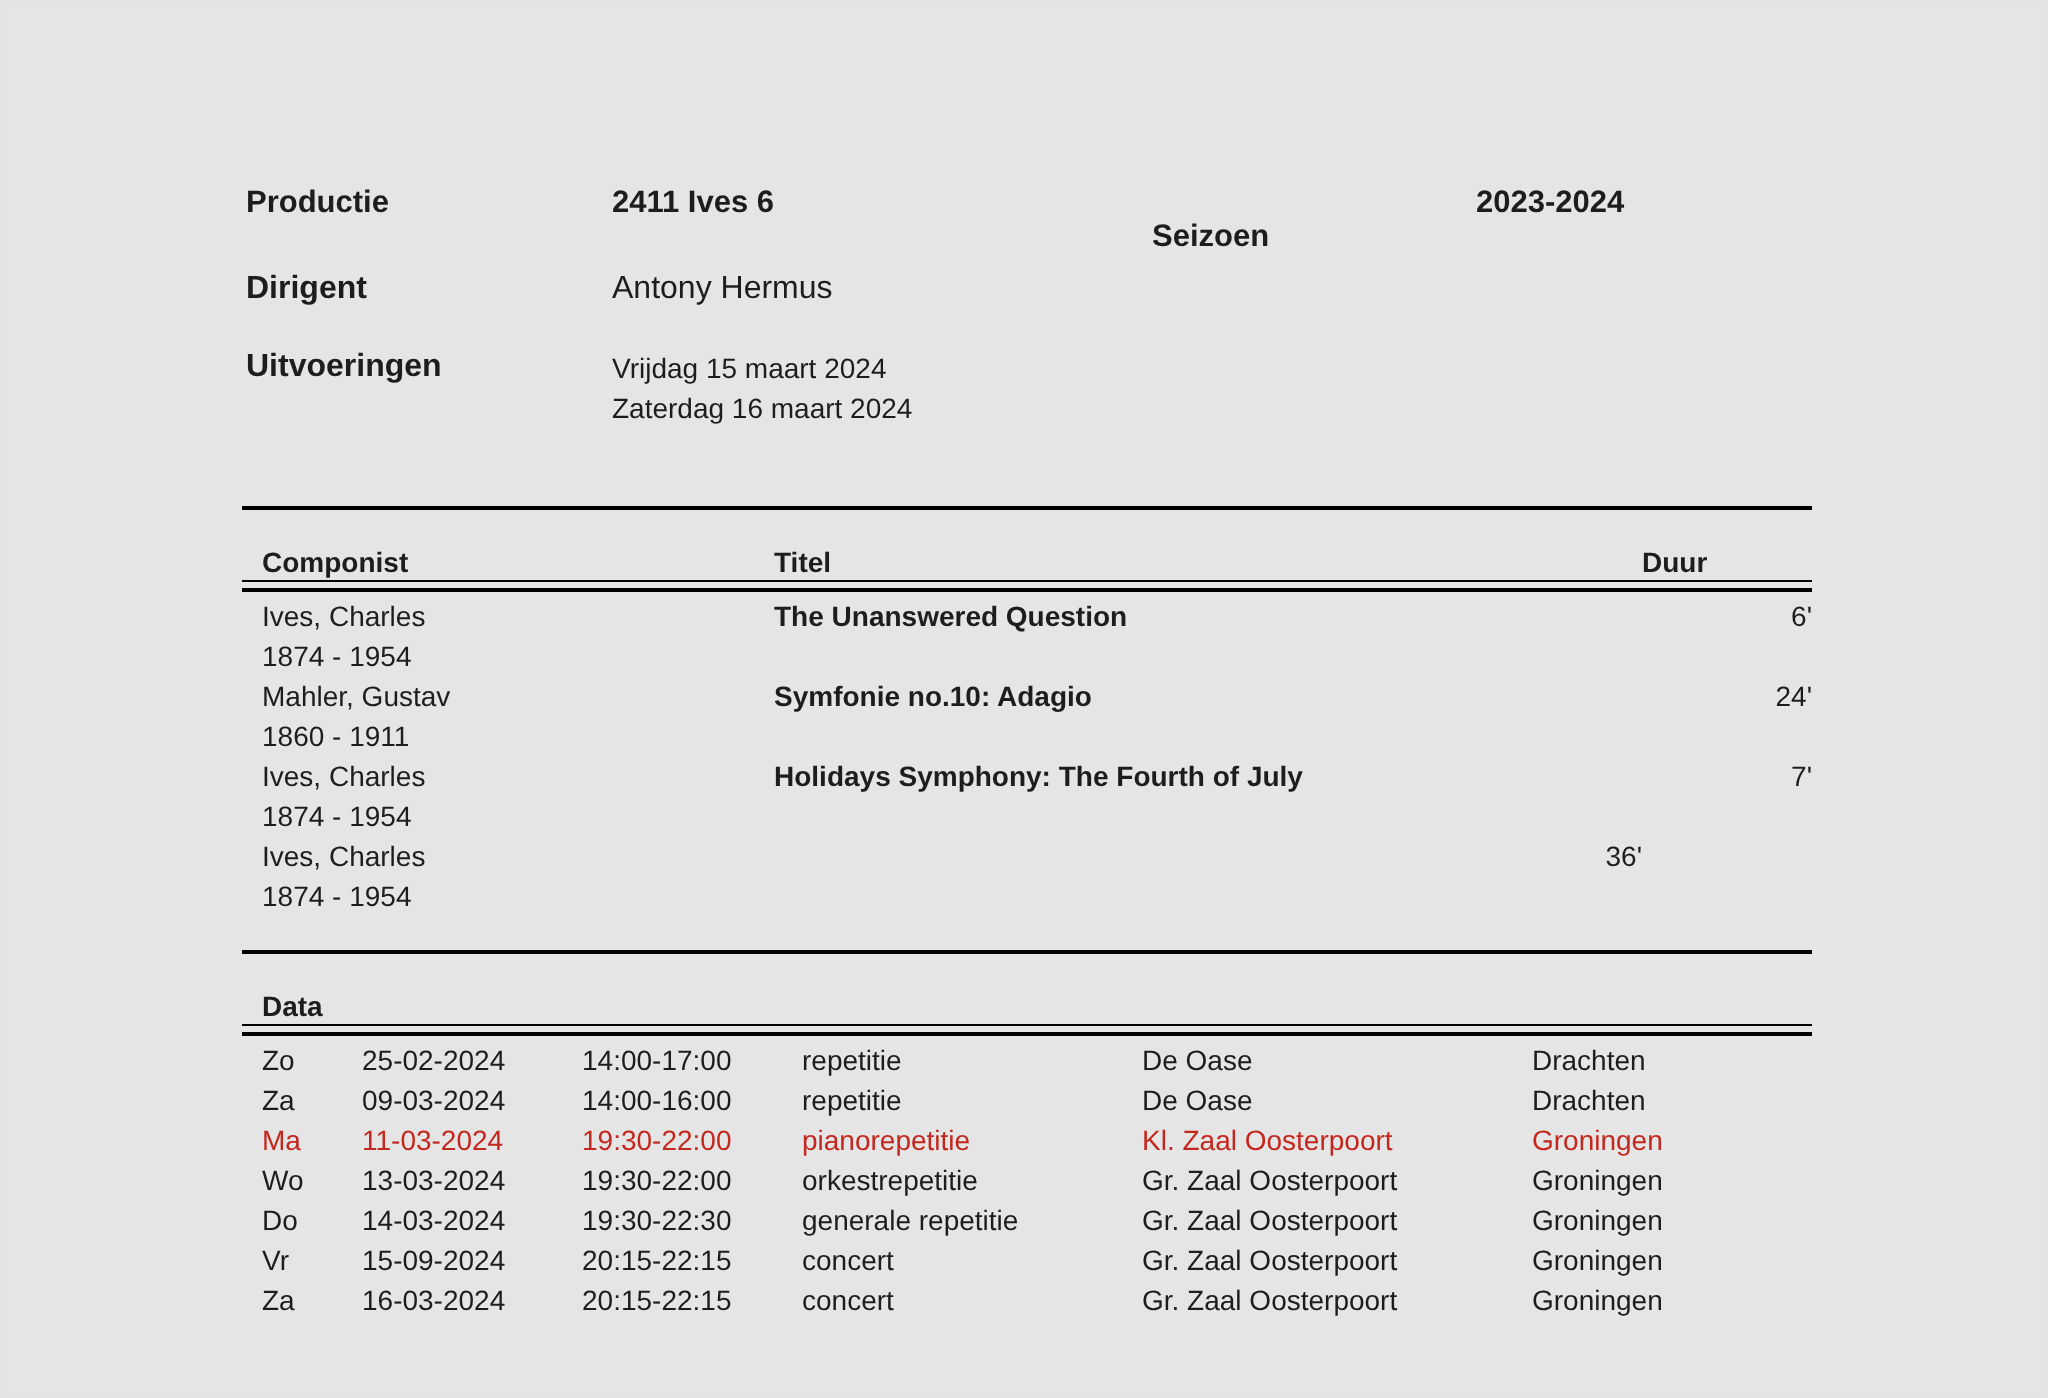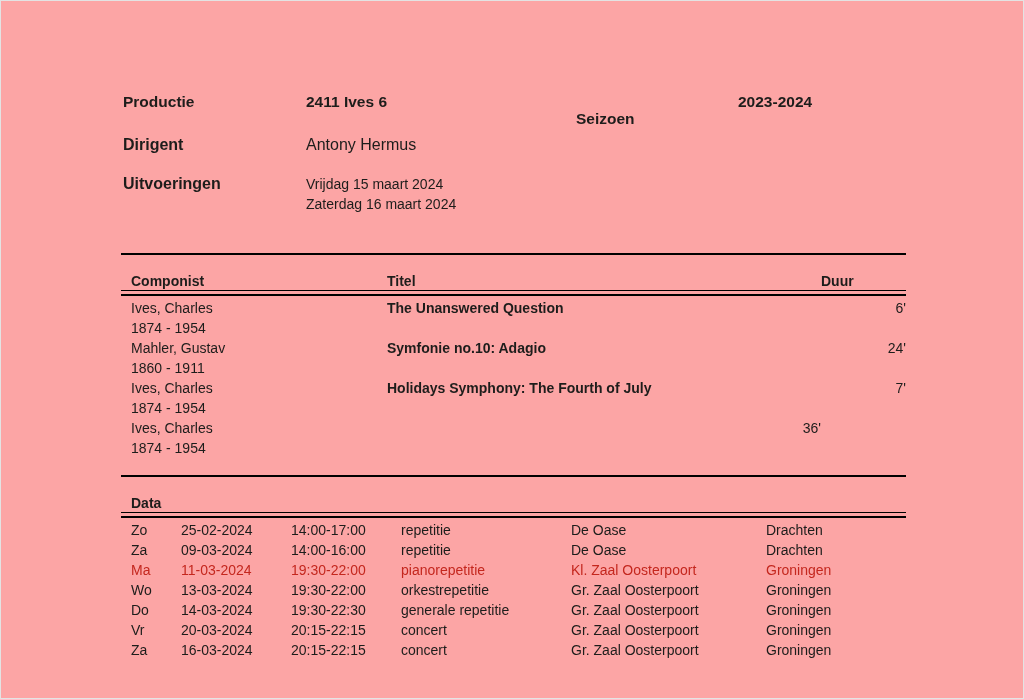--- a/index.html
+++ b/index.html
@@ -11,21 +11,21 @@
   * { box-sizing: border-box; margin: 0; padding: 0; }
   html, body { background: #ffffff; }
   body {
     width: 1024px; height: 699px;
     font-family: "Liberation Sans", "DejaVu Sans", sans-serif;
     color: var(--text, #1d1d1b);
   }
   .page {
     position: relative;
     width: 1024px; height: 699px;
-    background: #fca5a5;
+    background: #e5e5e5;
     border: 1px solid var(--page_border, #e3e3e3);
     overflow: hidden;
   }
   .abs { position: absolute; line-height: 20px; white-space: nowrap; }
   .bold { font-weight: bold; }
   .fs-lg { font-size: 15.5px; }
   .fs-md { font-size: 16px; }
 
   
   .pos-productie-label   { left: 122px; top: 91px; }
@@ -188,21 +188,21 @@
           <span>Do</span>
           <span>14-03-2024</span>
           <span>19:30-22:30</span>
           <span>generale repetitie</span>
           <span>Gr. Zaal Oosterpoort</span>
           <span>Groningen</span>
         </div>
 
         <div class="data-row data-grid">
           <span>Vr</span>
-          <span>20-03-2024</span>
+          <span>15-09-2024</span>
           <span>20:15-22:15</span>
           <span>concert</span>
           <span>Gr. Zaal Oosterpoort</span>
           <span>Groningen</span>
         </div>
 
         <div class="data-row data-grid">
           <span>Za</span>
           <span>16-03-2024</span>
           <span>20:15-22:15</span>

